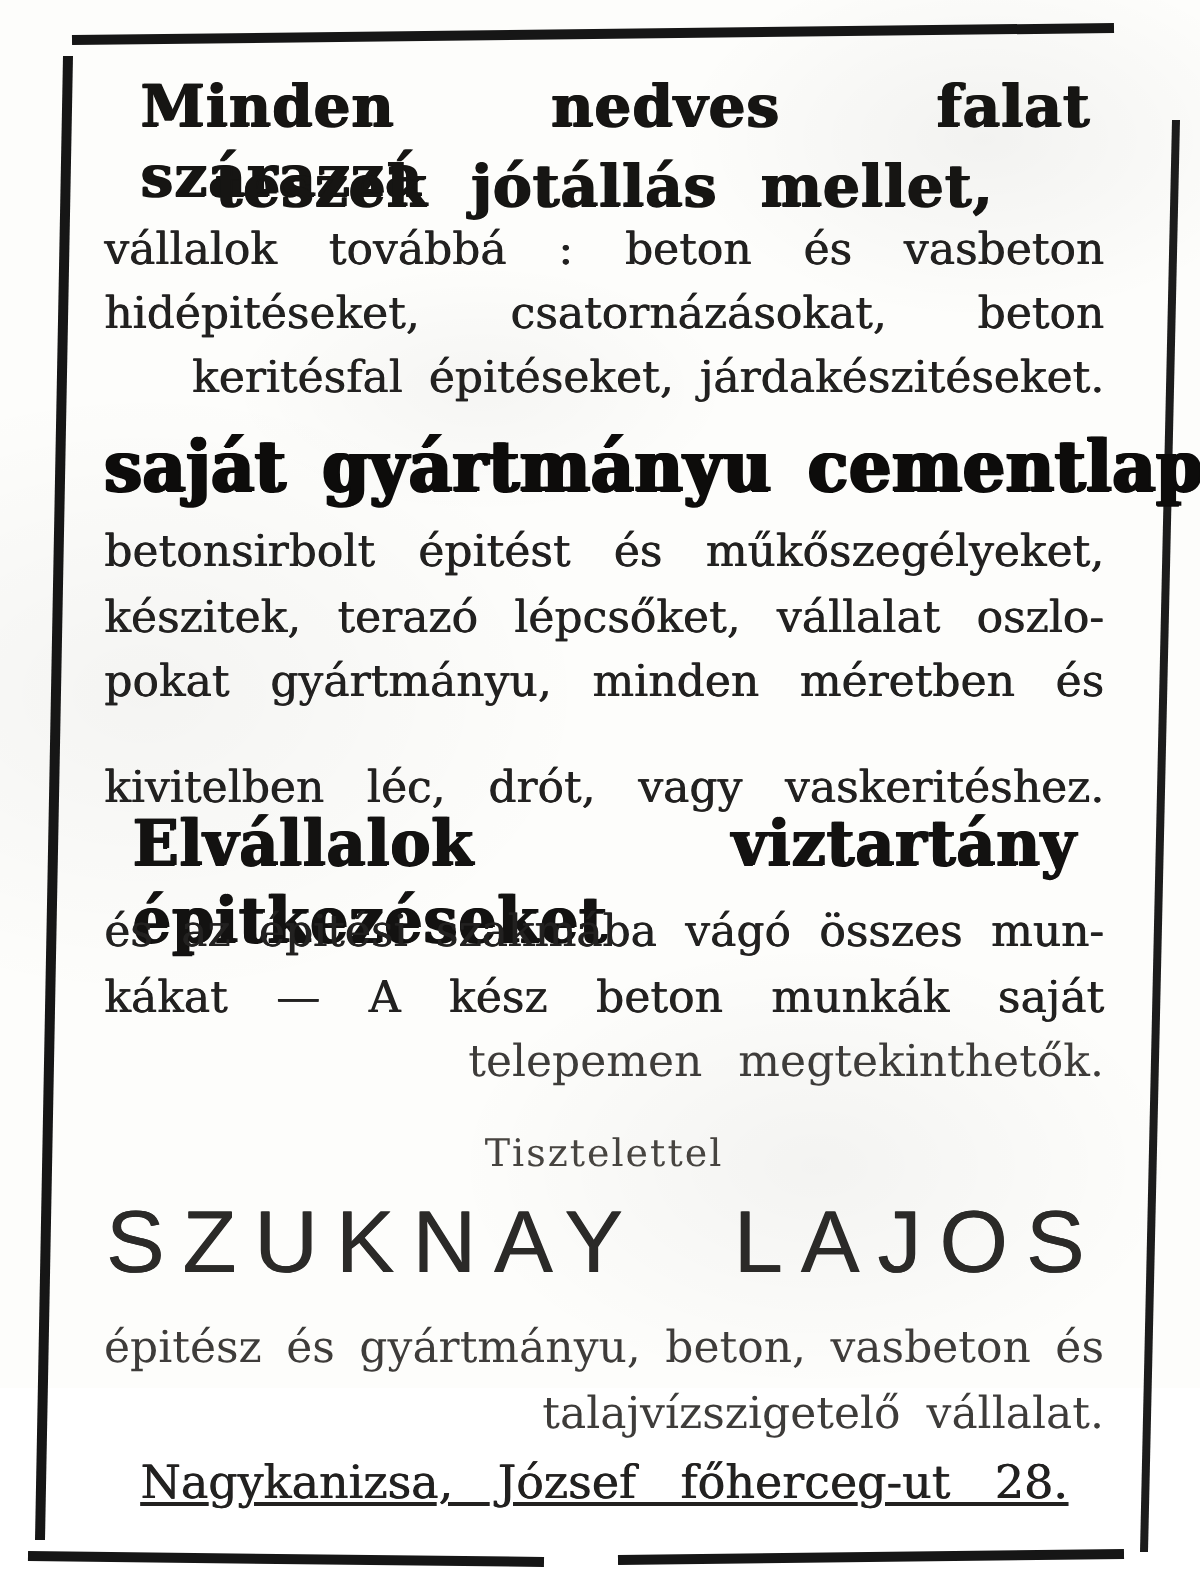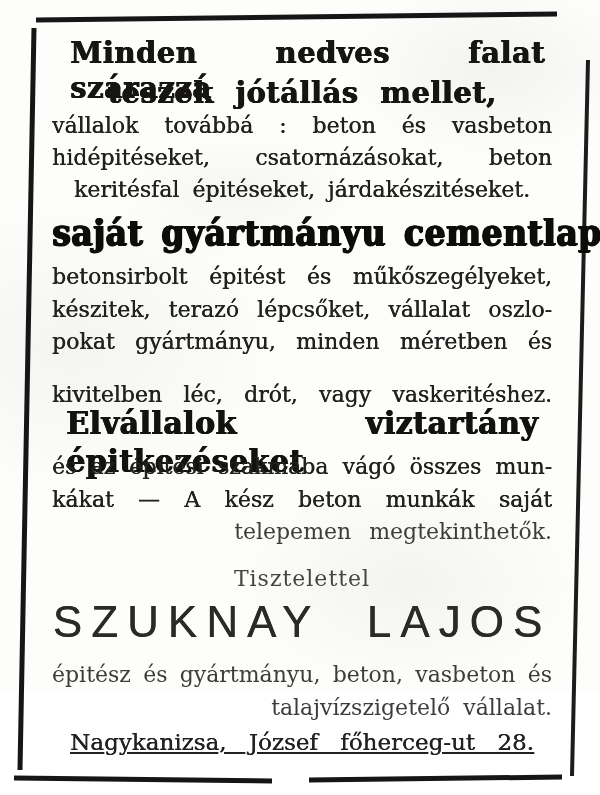--- a/index.html
+++ b/index.html
@@ -49,21 +49,21 @@
   .h3 {
     font-weight:bold;
     font-size:30px;
     color:#131211;
     letter-spacing:0.5px;
     text-shadow:1px 0 0 currentColor, 0 0.5px 0 currentColor;
     transform:scaleY(1.06);
     transform-origin:center top;
   }
   .faded { color:#3e3c3a; text-shadow:none;text-align:right; }
-  .closing { font-size:22px; letter-spacing:1px; color:#474440; text-shadow:none; }
+  .closing { font-size:19px; letter-spacing:1px; color:#474440; text-shadow:none; }
   .big-name {
     font-family:"Liberation Sans", sans-serif;
     font-size:44px;
     letter-spacing:9px;
     word-spacing:26px;
     color:#2b2a28;
     text-shadow:0.3px 0 0 currentColor;
   }
   .ws-sm  { word-spacing:6px; }
   .ws-md  { word-spacing:11px; }
@@ -80,21 +80,21 @@
     <line x1="588" y1="60" x2="572" y2="776" stroke="#1c1c1c" stroke-width="4"></line>
     <line x1="14" y1="778" x2="272" y2="781" stroke="#161616" stroke-width="5"></line>
     <line x1="309" y1="780" x2="562" y2="777" stroke="#161616" stroke-width="5"></line>
   </svg>
 
   <div class="line h1 just" style="top:36px; left:70px; width:475px;">Minden nedves falat szárazzá</div>
   <div class="line h1 center ws-md" style="top:76px;">teszek jótállás mellet,</div>
 
   <div class="line just" style="top:113px;">vállalok továbbá : beton és vasbeton</div>
   <div class="line just" style="top:145px;">hidépitéseket, csatornázásokat, beton</div>
-  <div class="line center ws-sm" style="top:177px;">keritésfal épitéseket, járdakészitéseket.</div>
+  <div class="line center ws-sm" style="top:177px;text-align:right;">keritésfal épitéseket, járdakészitéseket.</div>
 
   <div class="line h2 center ws-sm" style="top:212px;">saját gyártmányu cementlapokból,</div>
 
   <div class="line just" style="top:264px;">betonsirbolt épitést és műkőszegélyeket,</div>
   <div class="line just" style="top:297px;">készitek, terazó lépcsőket, vállalat oszlo-</div>
   <div class="line just" style="top:329px;">pokat gyártmányu, minden méretben és</div>
   <div class="line just" style="top:382px;">kivitelben léc, drót, vagy vaskeritéshez.</div>
 
   <div class="line h3 just" style="top:404px; left:66px; width:472px;">Elvállalok viztartány épitkezéseket</div>
 

